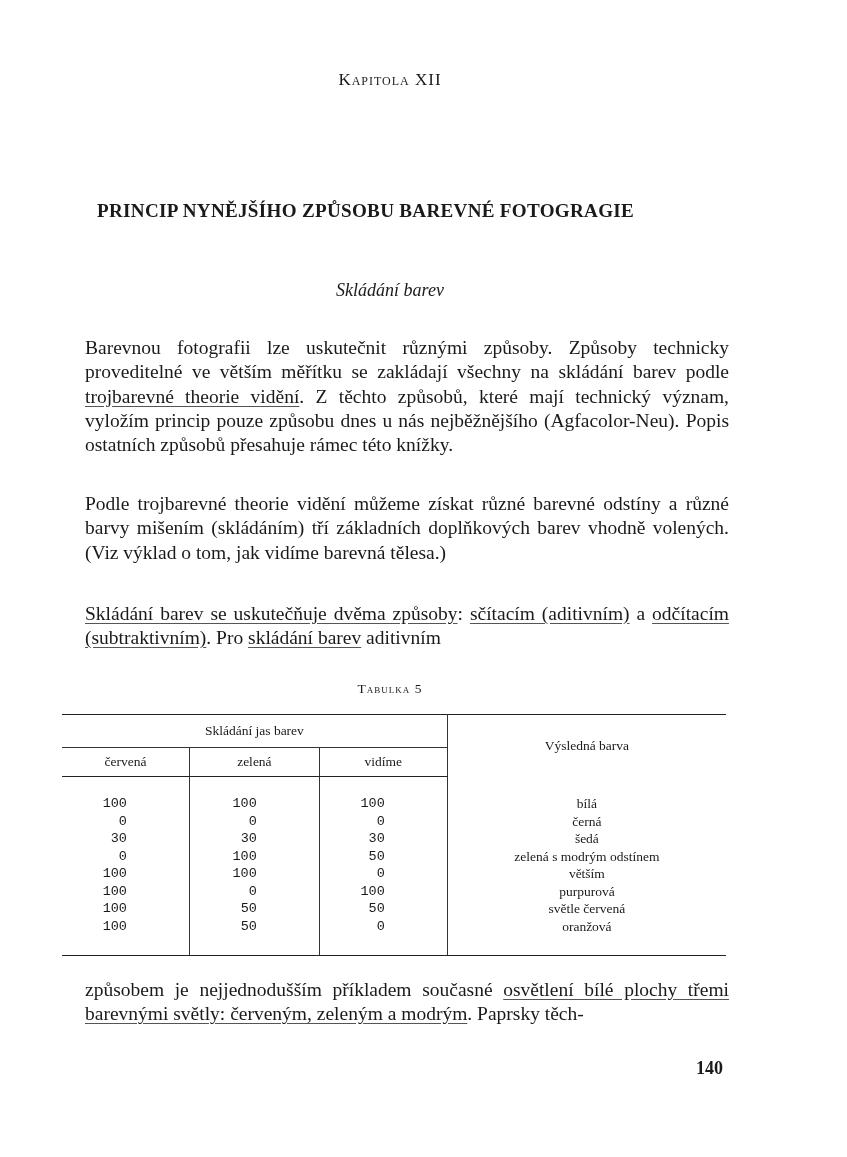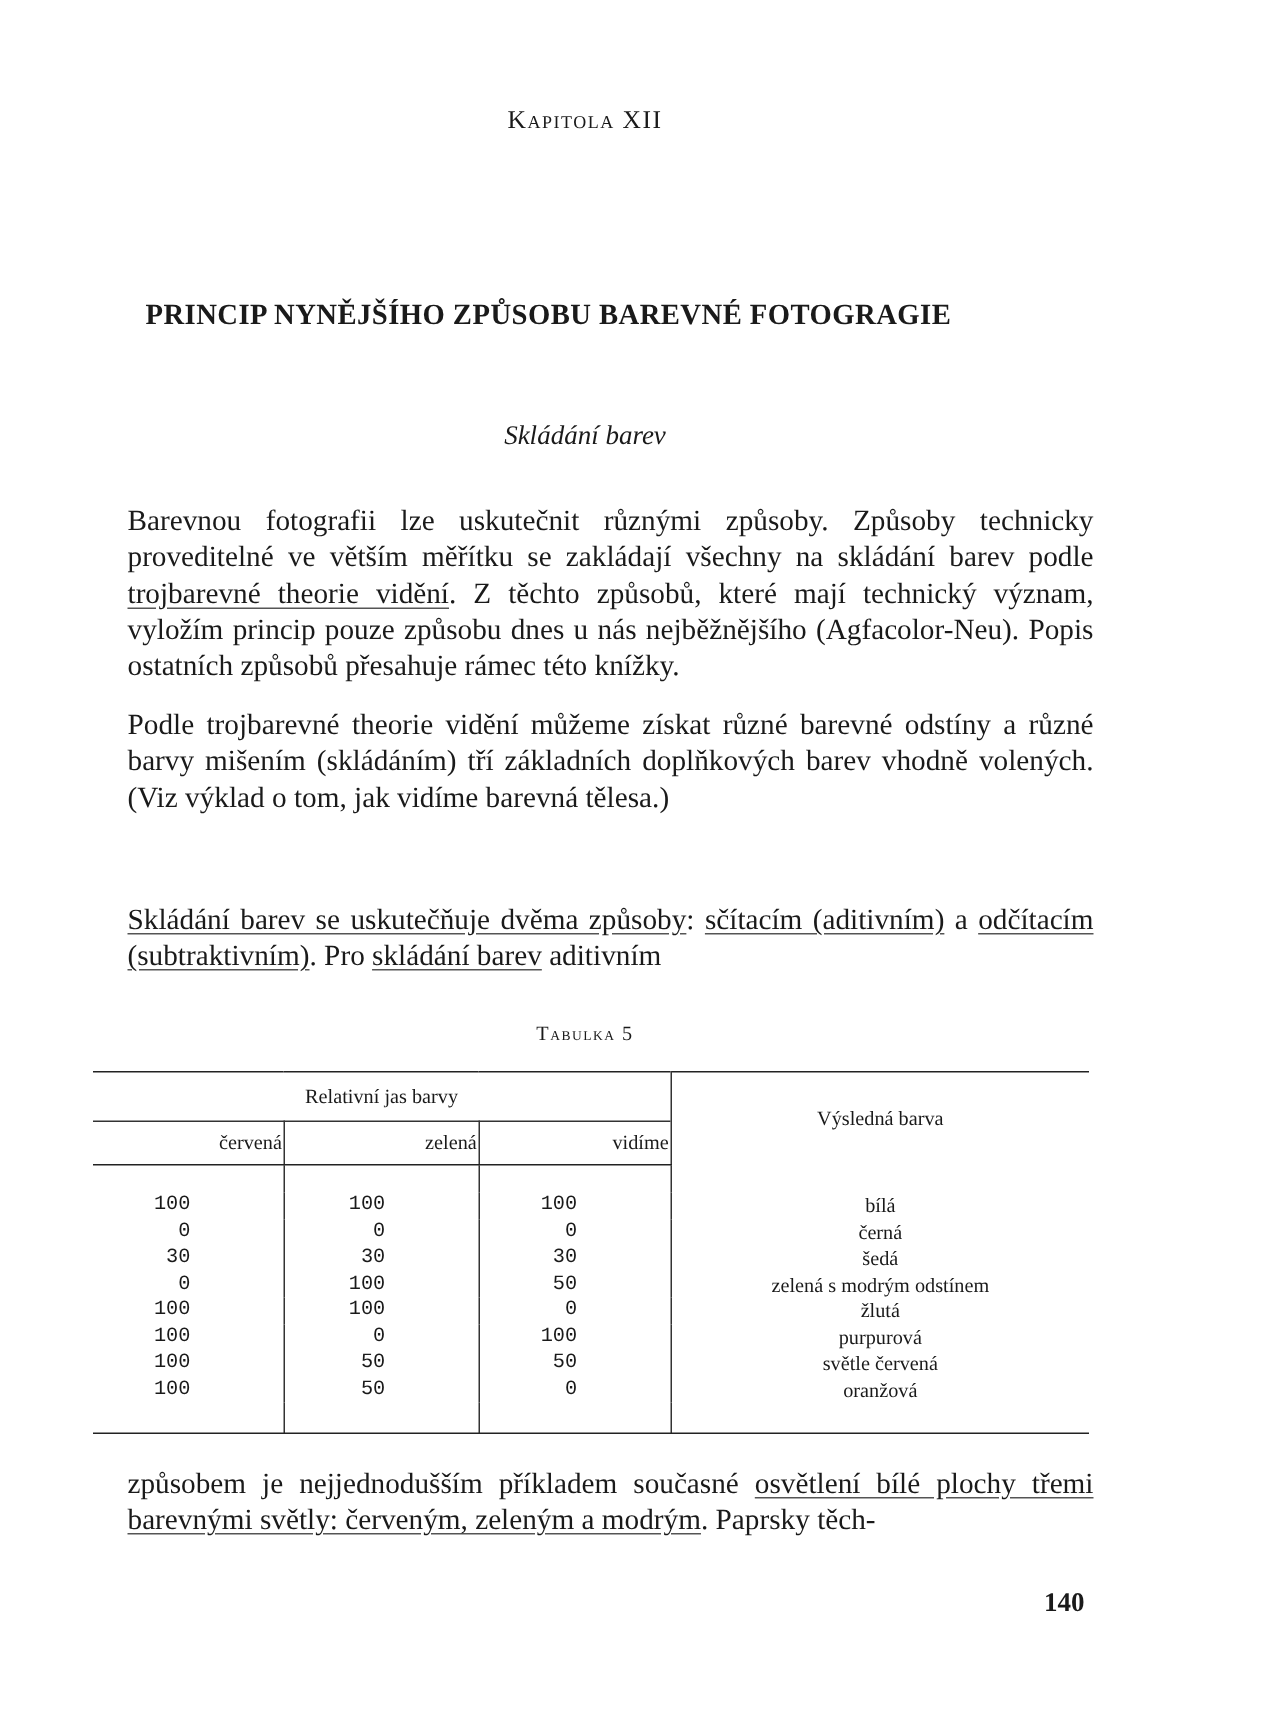--- a/index.html
+++ b/index.html
@@ -8,32 +8,32 @@
   .chapter { position: absolute; top: 70px; left: 0; width: 780px; text-align: center;
              font-family: "Liberation Serif", serif; font-size: 17px; letter-spacing: 1px; font-variant: small-caps; }
   .title { position: absolute; top: 200px; left: 97px; width: 600px; text-align: left;
            font-family: "Liberation Serif", serif; font-weight: bold; font-size: 19.5px; letter-spacing: 0.3px; white-space: nowrap; transform: scaleX(0.98); transform-origin: left; }
   .subtitle { position: absolute; top: 280px; left: 0; width: 780px; text-align: center;
               font-family: "Liberation Serif", serif; font-style: italic; font-size: 18px; }
   .text { position: absolute; left: 85px; width: 644px; font-family: "Liberation Serif", serif;
           font-size: 19.5px; line-height: 24.3px; text-align: justify; }
   .text p { margin: 0; }
   .p1 { top: 336px; }
-  .p2 { top: 472px; }
+  .p2 { top: 492px; }
   .p3 { top: 579px; margin-top: 23px; }
   .p4 { top: 978px; }
   u { text-decoration: underline; text-decoration-color: #555; text-underline-offset: 3px; }
   .tcap { position: absolute; top: 681px; left: 0; width: 780px; text-align: center;
           font-family: "Liberation Serif", serif; font-size: 13.5px; letter-spacing: 1px; font-variant: small-caps; }
   table.data { position: absolute; top: 714px; left: 62px; width: 664px; border-collapse: collapse;
                font-family: "Liberation Serif", serif; font-size: 13.5px; }
   table.data th { font-weight: normal; }
   .top-rule { border-top: 1.5px solid #222; }
   .hdr1 { height: 30px; text-align: center; }
-  .hdr2 { height: 26px; text-align: right; border-top: 1px solid #333; }
+  .hdr2 { height: 26px; text-align: center; border-top: 1px solid #333; }
   .vsep { border-right: 1px solid #333; }
   .mid-rule td, .mid-rule th { border-bottom: 1.5px solid #222; }
   .body td { text-align: center; padding: 0; line-height: 17.5px; vertical-align: top; }
   .body td.num { text-align: right; padding-right: 62px; font-family: Liberation Mono, monospace; }
   .pad-row td { height: 18px; }
   .bottom td { border-bottom: 1.5px solid #222; height: 20px; }
   .pagenum { position: absolute; top: 1058px; left: 696px; font-family: "Liberation Serif", serif;
              font-weight: bold; font-size: 18px; }
 </style>
 </head>
@@ -53,21 +53,21 @@
 
 <div class="text p3">
   <p><u>Skládání barev se uskutečňuje dvěma způsoby</u><span>: </span><u>sčítacím (aditivním)</u><span> a </span><u>odčítacím (subtraktivním)</u><span>. Pro </span><u>skládání barev</u><span> aditivním</span></p>
 </div>
 
 <div class="tcap">Tabulka 5</div>
 
 <table class="data">
   <thead>
     <tr class="top-rule">
-      <th colspan="3" class="hdr1 vsep">Relativní jas barvy</th>
+      <th colspan="3" class="hdr1 vsep">Skládání jas barev</th>
       <th rowspan="2" style="width:282px;text-align:center;">Výsledná barva</th>
     </tr>
     <tr class="mid-rule">
       <th class="hdr2 vsep" style="width:126px">červená</th>
       <th class="hdr2 vsep" style="width:128px">zelená</th>
       <th class="hdr2 vsep" style="width:126px">vidíme</th>
     </tr>
   </thead>
   <tbody class="body" id="tbody">
     <tr class="pad-row">
@@ -97,21 +97,21 @@
       <tr>
         <td class="num vsep">0</td>
         <td class="num vsep">100</td>
         <td class="num vsep">50</td>
         <td>zelená s modrým odstínem</td>
       </tr>
       <tr>
         <td class="num vsep">100</td>
         <td class="num vsep">100</td>
         <td class="num vsep">0</td>
-        <td>žlutá</td>
+        <td>větším</td>
       </tr>
       <tr>
         <td class="num vsep">100</td>
         <td class="num vsep">0</td>
         <td class="num vsep">100</td>
         <td>purpurová</td>
       </tr>
       <tr>
         <td class="num vsep">100</td>
         <td class="num vsep">50</td>

